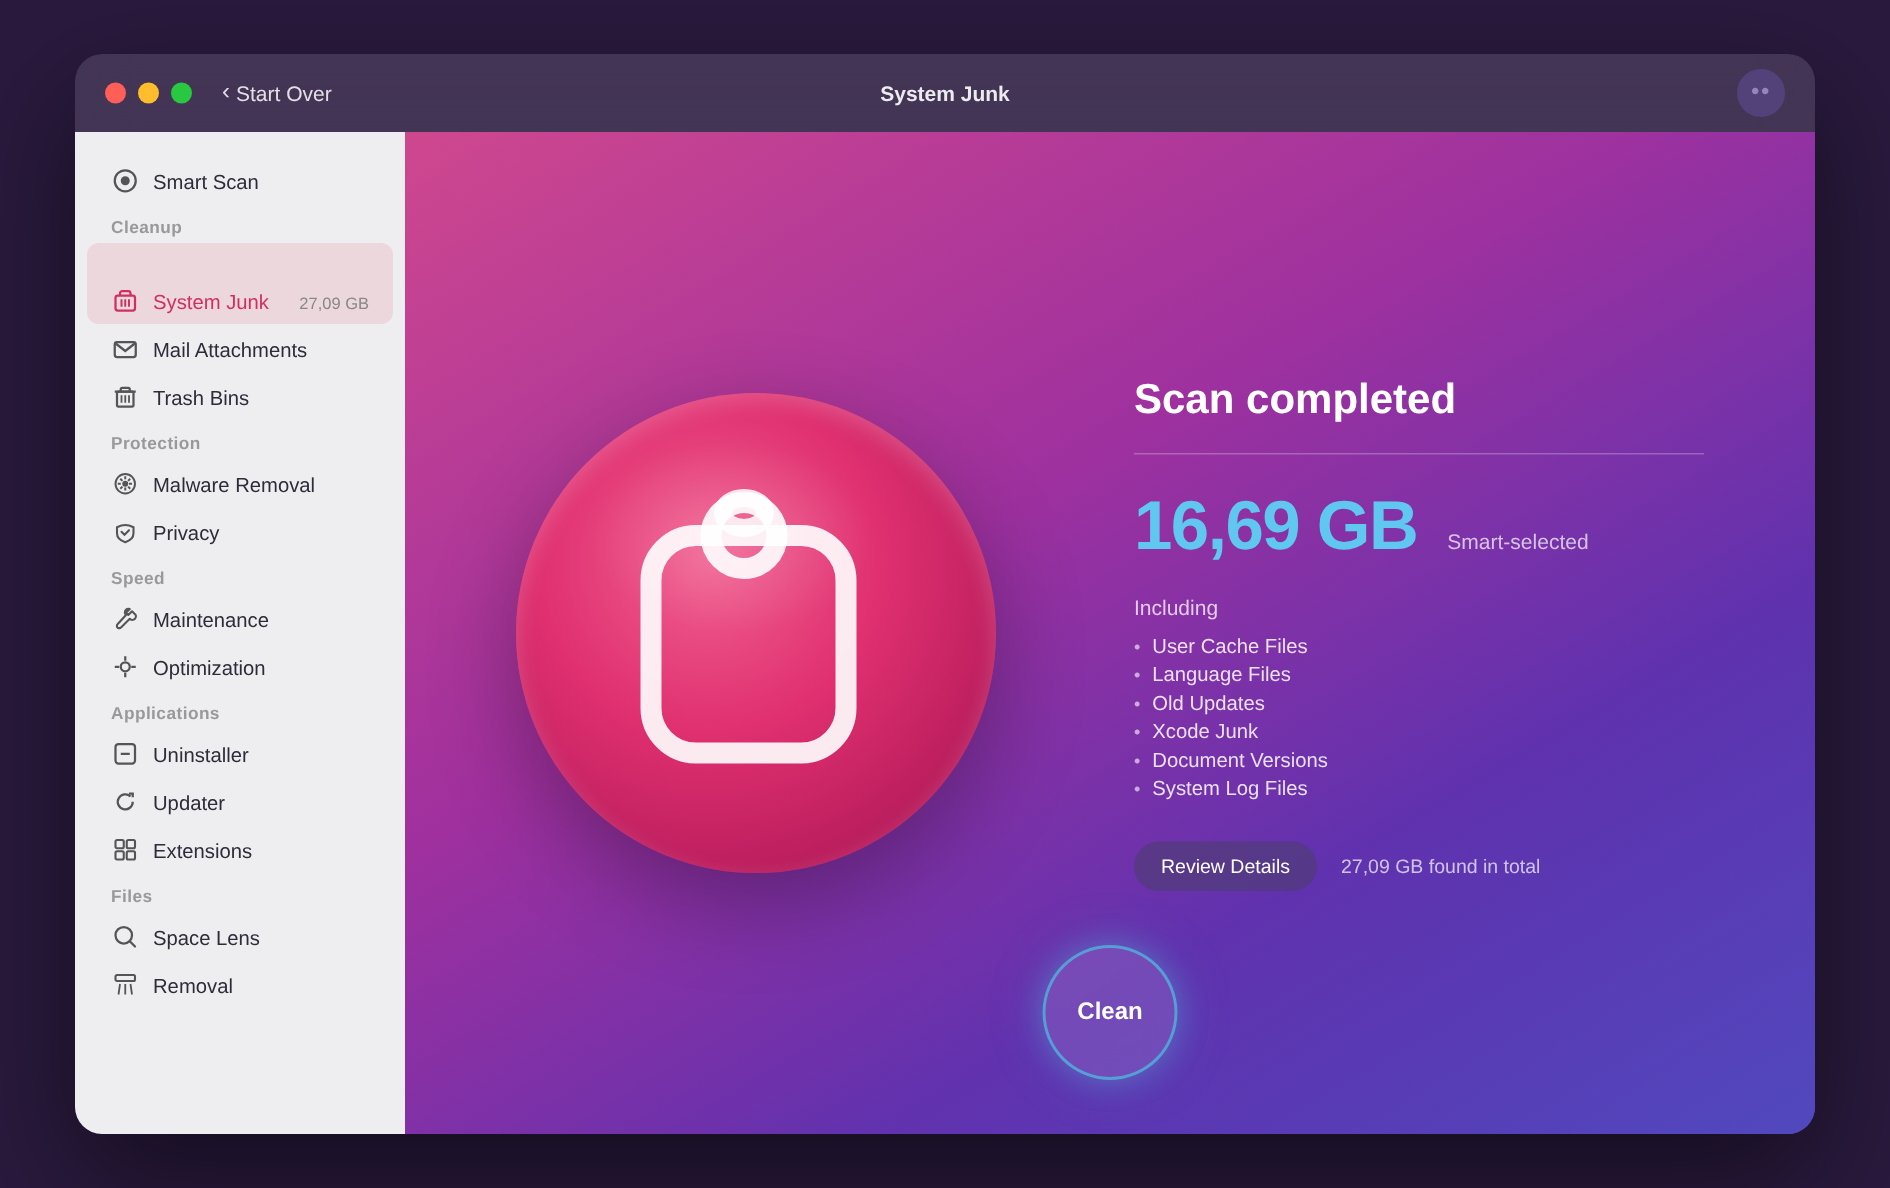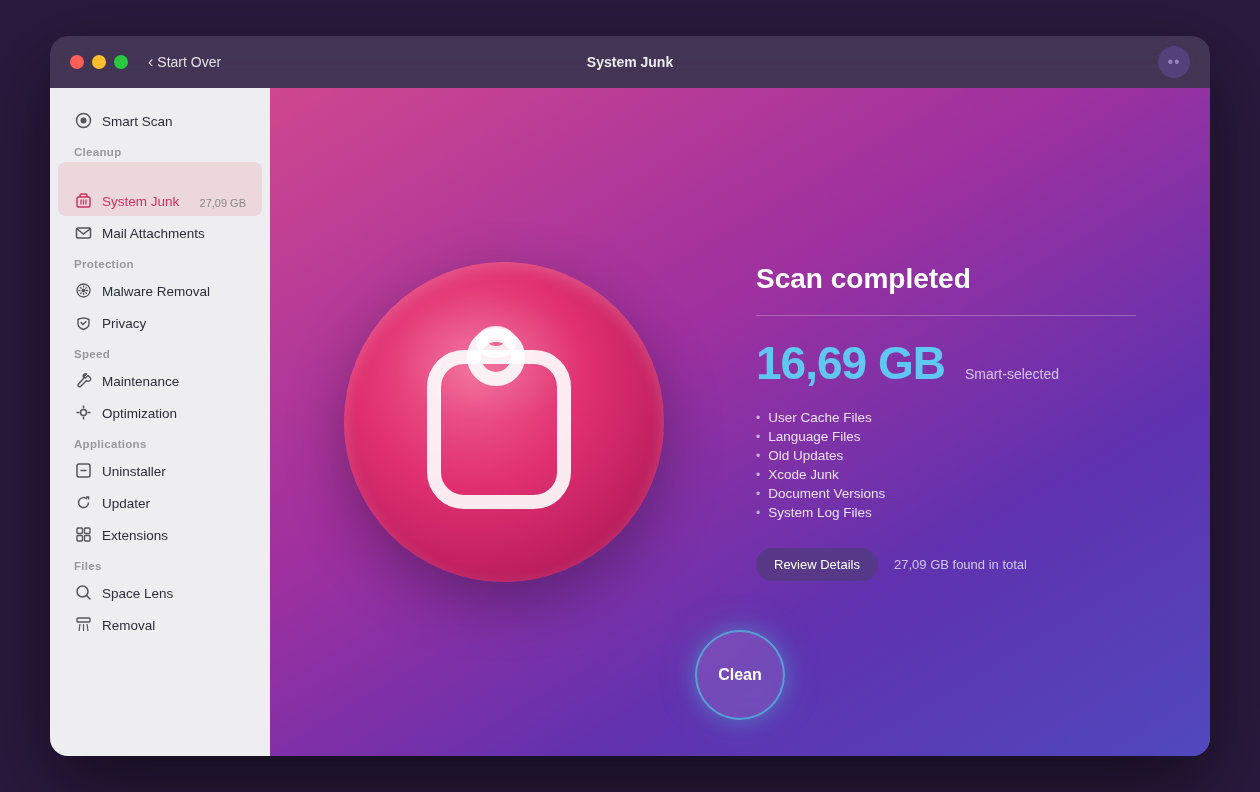--- a/index.html
+++ b/index.html
@@ -396,20 +396,33 @@
       <div class="sidebar-item">
         <span class="item-icon">
           <svg width="17" height="17" viewBox="0 0 17 17" fill="none">
             <rect x="1.5" y="4" width="14" height="10" rx="1.5" stroke="#555" stroke-width="1.5" fill="none"></rect>
             <polyline points="1.5,4.5 8.5,10 15.5,4.5" stroke="#555" stroke-width="1.5" fill="none"></polyline>
           </svg>
         </span>
         <span>Mail Attachments</span>
       </div>
 
+      <div class="sidebar-item">
+        <span class="item-icon">
+          <svg width="17" height="17" viewBox="0 0 17 17" fill="none">
+            <rect x="3" y="5" width="11" height="10" rx="1" stroke="#555" stroke-width="1.5" fill="none"></rect>
+            <path d="M5.5 5V3.5C5.5 3 5.8 2.5 6.5 2.5h4c.7 0 1 .5 1 1V5" stroke="#555" stroke-width="1.5" fill="none"></path>
+            <line x1="1.5" y1="5" x2="15.5" y2="5" stroke="#555" stroke-width="1.5"></line>
+            <line x1="8.5" y1="7.5" x2="8.5" y2="12.5" stroke="#555" stroke-width="1.2"></line>
+            <line x1="6" y1="7.5" x2="6" y2="12.5" stroke="#555" stroke-width="1.2"></line>
+            <line x1="11" y1="7.5" x2="11" y2="12.5" stroke="#555" stroke-width="1.2"></line>
+          </svg>
+        </span>
+        <span>Trash Bins</span>
+      </div>
 
       <div class="sidebar-section-label">Protection</div>
 
       <div class="sidebar-item">
         <span class="item-icon">
           <svg width="17" height="17" viewBox="0 0 17 17" fill="none">
             <circle cx="8.5" cy="8.5" r="6.5" stroke="#555" stroke-width="1.3" fill="none"></circle>
             <path d="M8.5 3.5v2M8.5 11v2M3.5 8.5h2M11 8.5h2M5.2 5.2l1.4 1.4M10.4 10.4l1.4 1.4M11.8 5.2l-1.4 1.4M6.6 10.4l-1.4 1.4" stroke="#555" stroke-width="1.3"></path>
             <circle cx="8.5" cy="8.5" r="2" fill="#555"></circle>
           </svg>
@@ -532,20 +545,21 @@
 
         <div class="result-panel">
           <h2 class="scan-title">Scan completed</h2>
           <div class="divider-line"></div>
 
           <div class="size-row">
             <span class="size-value">16,69 GB</span>
             <span class="size-label">Smart-selected</span>
           </div>
 
+          <div class="including-label">Including</div>
 
           <ul class="file-list">
             <li>
                 <span>User Cache Files</span>
               </li>
             <li>
                 <span>Language Files</span>
               </li>
             <li>
                 <span>Old Updates</span>

